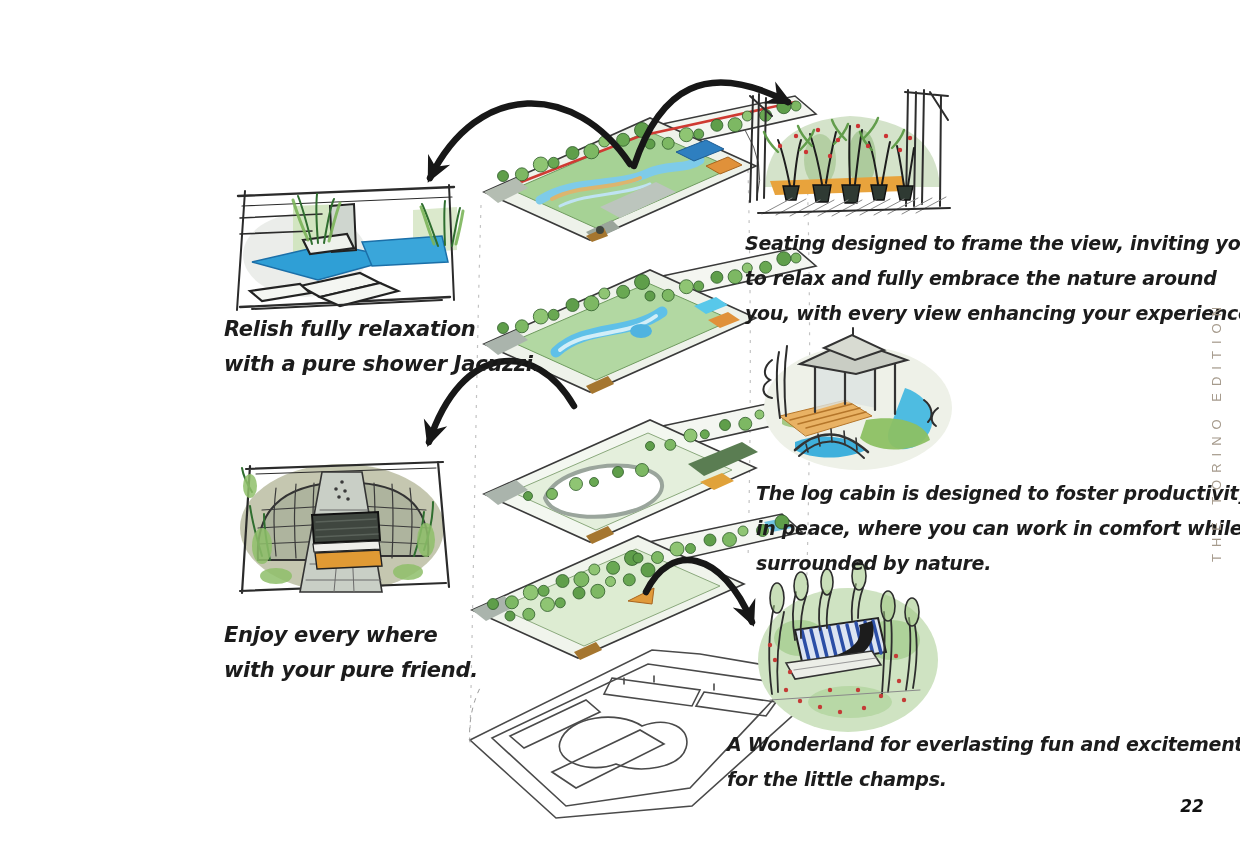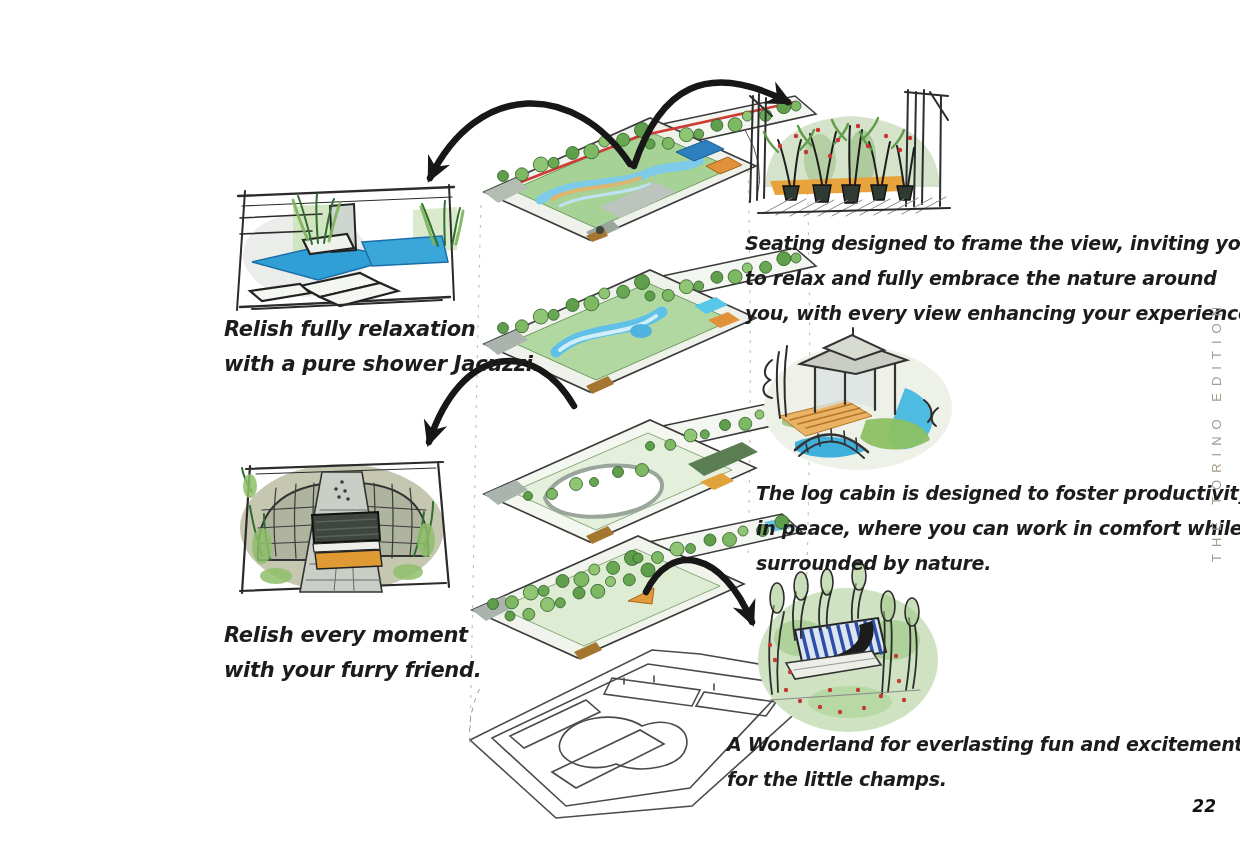--- a/index.html
+++ b/index.html
@@ -14,21 +14,21 @@
   .hand div{height:35px;line-height:35px;}
   .t21{font-size:21px;}
   .t19{font-size:19px;}
   .side-label{
     position:absolute;left:1072px;top:418px;width:300px;height:26px;
     transform:rotate(-90deg);transform-origin:center;
     text-align:center;font-size:13px;letter-spacing:7px;
     color:#a69b8d;font-family:"Liberation Sans",sans-serif;font-weight:400;
   }
   .page-number{
-    position:absolute;left:1168px;top:796px;width:48px;text-align:right;
+    position:absolute;left:1168px;top:796px;width:48px;text-align:center;
     font-size:17px;font-weight:bold;font-style:italic;color:#111;
     font-family:"DejaVu Sans",sans-serif;
   }
   svg{position:absolute;left:0;top:0;}
 </style>
 </head>
 <body>
 
 <div class="page">
 
@@ -416,22 +416,22 @@
     <div>you, with every view enhancing your experience.</div>
   </div>
 
   <div class="hand t19" style="left:756px;top:476px;">
     <div>The log cabin is designed to foster productivity</div>
     <div>in peace, where you can work in comfort while</div>
     <div>surrounded by nature.</div>
   </div>
 
   <div class="hand t21" style="left:224px;top:618px;">
-    <div>Relish every moment</div>
-    <div>with your furry friend.</div>
+    <div>Enjoy every where</div>
+    <div>with your pure friend.</div>
   </div>
 
   <div class="hand t19" style="left:727px;top:727px;">
     <div>A Wonderland for everlasting fun and excitement</div>
     <div>for the little champs.</div>
   </div>
 
   <div class="side-label">THE TORINO EDITION</div>
   <div class="page-number">22</div>
 </div>

